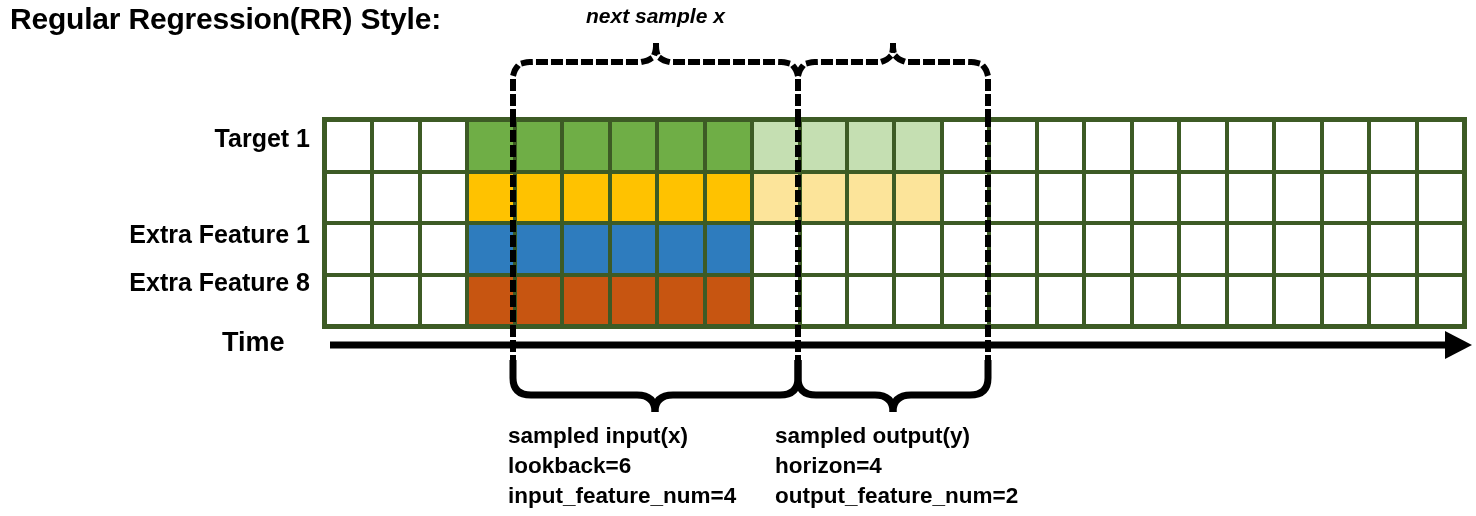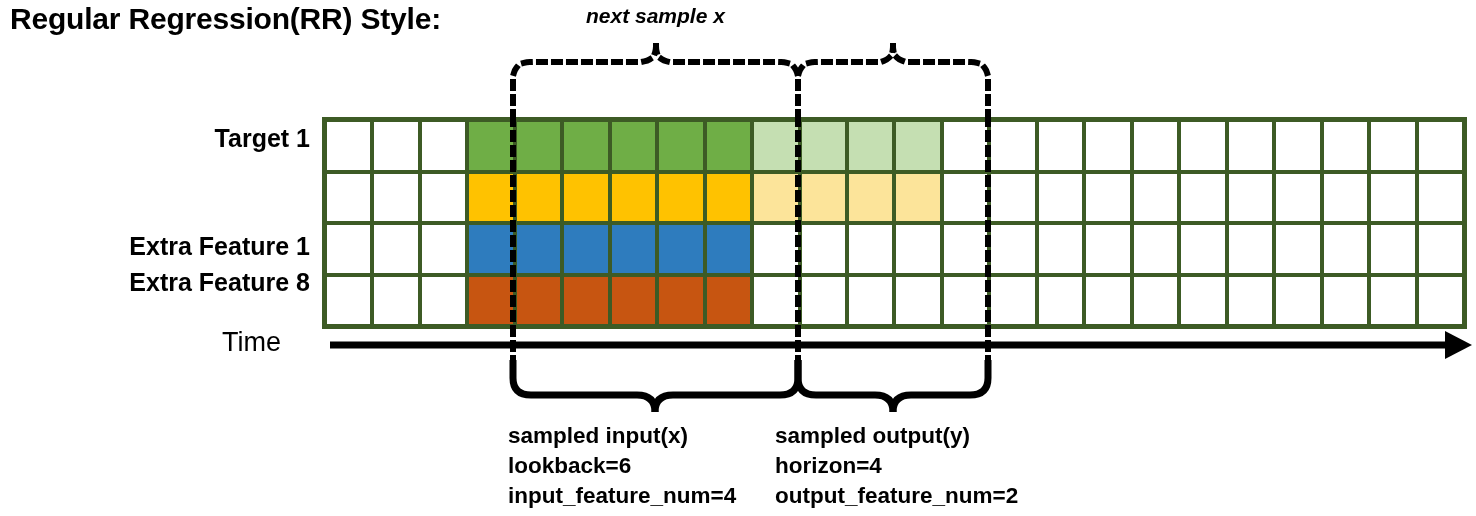--- a/index.html
+++ b/index.html
@@ -35,21 +35,21 @@
   }
   .labels-col {
     position: absolute;
     left: 0; top: 0; width: 310px; height: 516px;
   }
 
   .time-label {
     position: absolute;
     left: 222px; top: 327px;
     font-size: 27px;
-    font-weight: 400;
+    font-weight: 700;
     color: #000;
   }
 
   
   .grid {
     position: absolute;
     left: 322px; top: 117px;
     border: 5px solid #3D5B25;
     box-sizing: border-box;
     background: #3D5B25;
@@ -90,21 +90,21 @@
 </style>
 </head>
 <body>
 
 <div id="stage">
 
   <div class="title">Regular Regression(RR) Style:</div>
 
   <div class="labels-col">
     <div class="row-label" style="top:124px;padding-left:20px;">Target 1</div>
-    <div class="row-label" style="top:232px;margin-left:32px;">Extra Feature 1</div>
+    <div class="row-label" style="top:220px;margin-left:32px;">Extra Feature 1</div>
     <div class="row-label" style="top:268px;">Extra Feature 8</div>
   </div>
 
   <div class="time-label">Time</div>
 
   <div class="grid" id="grid" style="border-color: rgb(61, 91, 37); background: rgb(61, 91, 37);">
       <div class="cell" style="background: rgb(255, 255, 255);"></div>
       <div class="cell" style="background: rgb(255, 255, 255);"></div>
       <div class="cell" style="background: rgb(255, 255, 255);"></div>
       <div class="cell" style="background: rgb(111, 174, 70);"></div>

